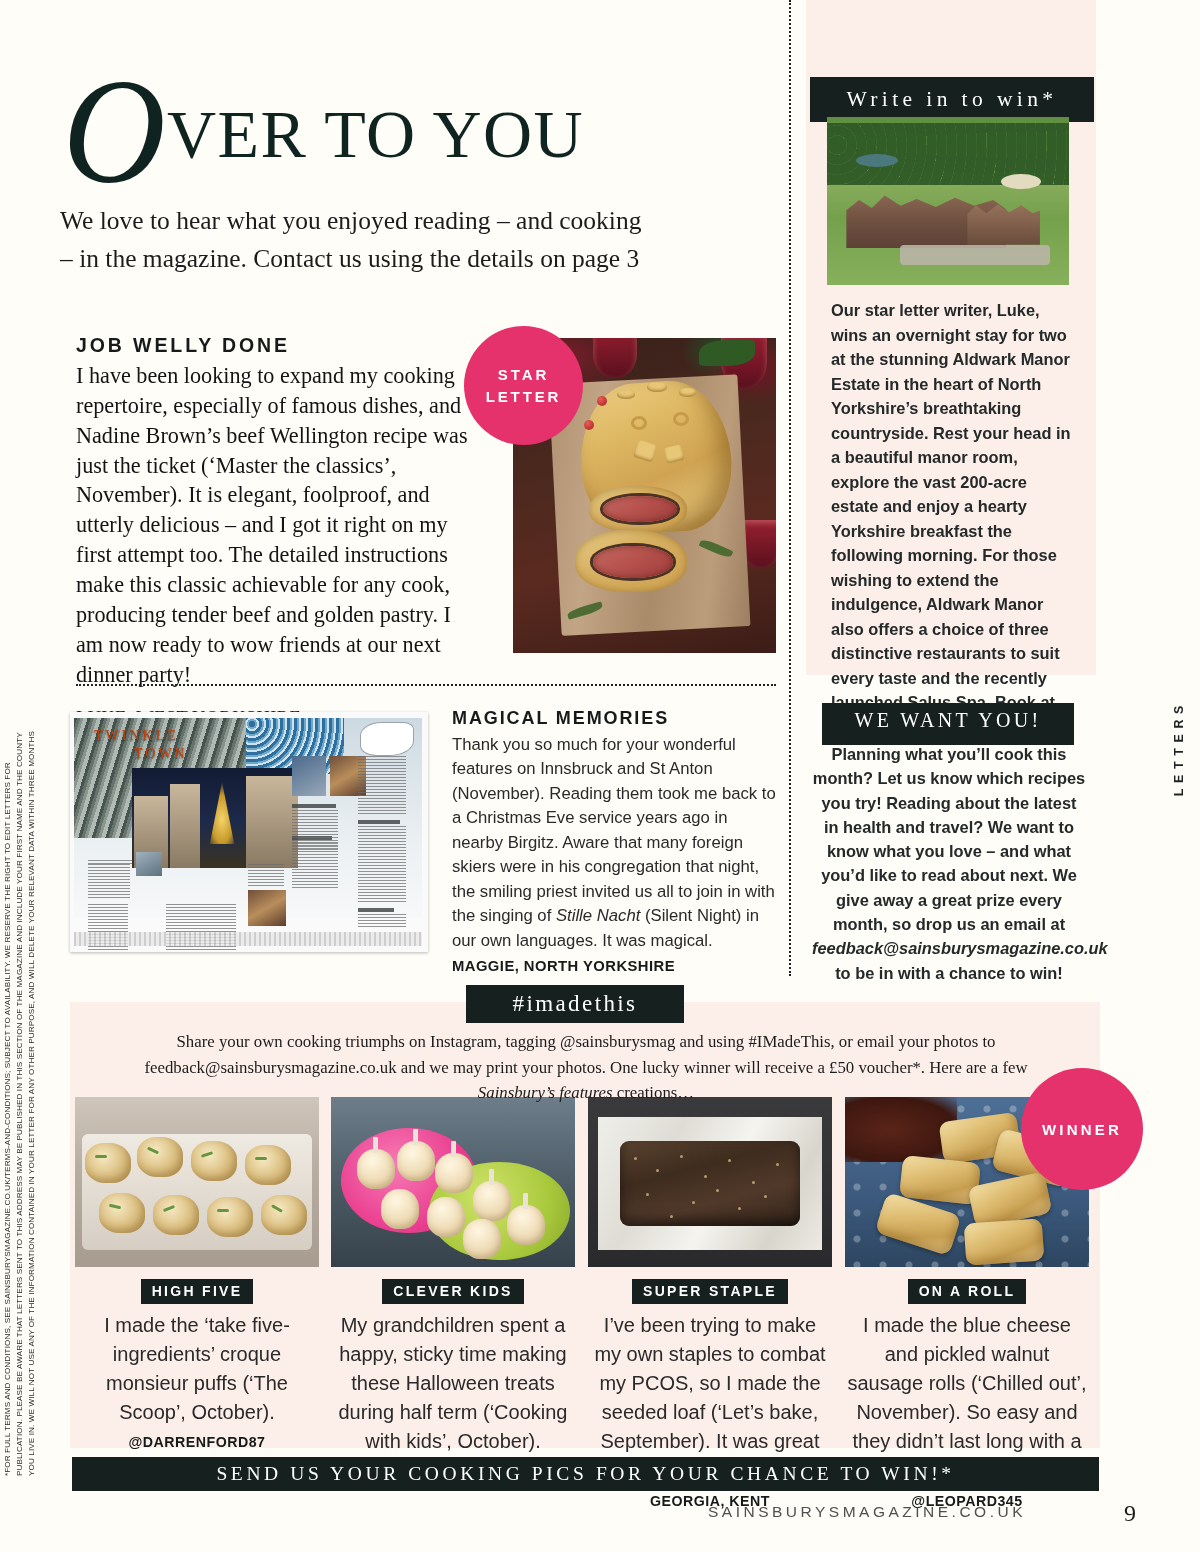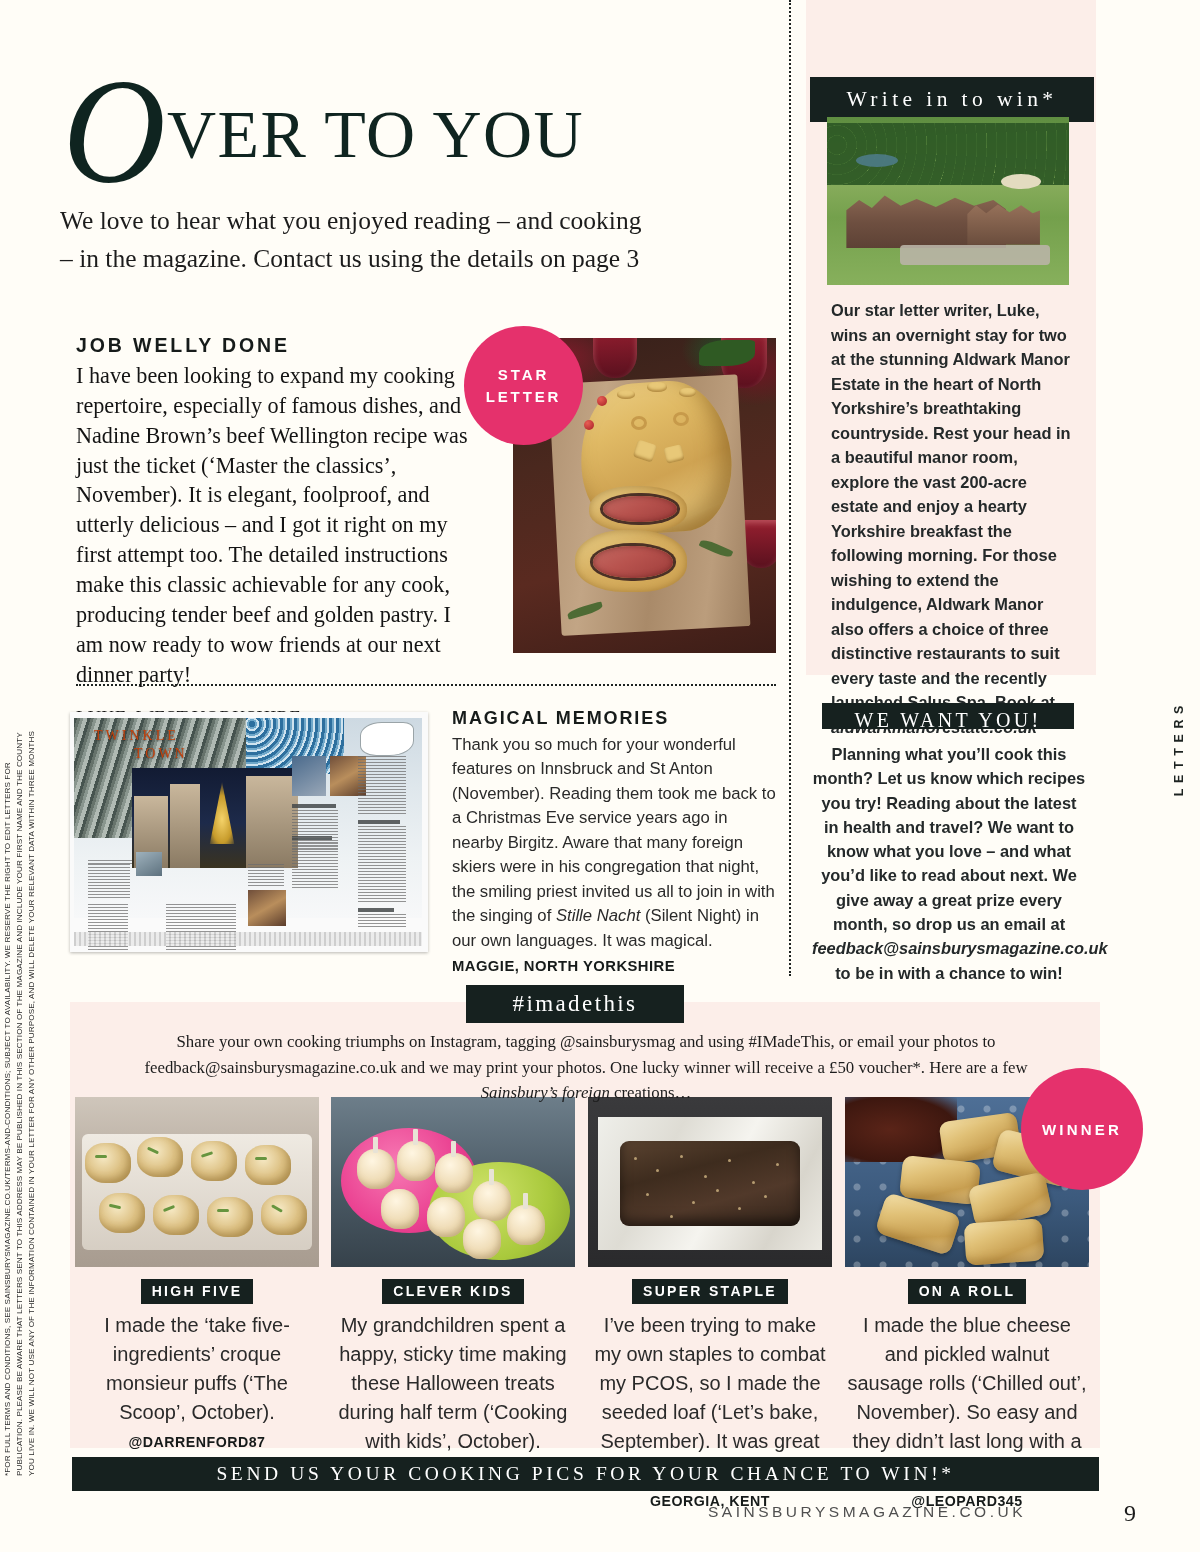--- a/index.html
+++ b/index.html
@@ -383,21 +383,21 @@
     line-height: 1.495;
     font-weight: 700;
     color: #24292a;
   }
   .prize-text em { font-style: italic; }
 
   
   .wwy-bar {
     position: absolute;
     left: 822px; top: 703px;
-    width: 252px; height: 26px;
+    width: 252px; height: 42px;
     line-height: 34px;
     font-size: 20px;
     letter-spacing: 3.3px;
   }
   .wwy-text {
     position: absolute;
     left: 812px; top: 742px;
     width: 274px;
     font-size: 16.4px;
     line-height: 1.48;
@@ -682,21 +682,21 @@
     <div class="pp-drive"></div>
   </div>
 
   <div class="prize-text"><span>Our star letter writer, Luke, wins an overnight stay for two at the stunning Aldwark Manor Estate in the heart of North Yorkshire’s breathtaking countryside. Rest your head in a beautiful manor room, explore the vast 200-acre estate and enjoy a hearty Yorkshire breakfast the following morning. For those wishing to extend the indulgence, Aldwark Manor also offers a choice of three distinctive restaurants to suit every taste and the recently launched Salus Spa. Book at </span><em>aldwarkmanorestate.co.uk</em></div>
 
   <div class="bar-dark wwy-bar">WE WANT YOU!</div>
   <div class="wwy-text"><span>Planning what you’ll cook this month? Let us know which recipes you try! Reading about the latest in health and travel? We want to know what you love – and what you’d like to read about next. We give away a great prize every month, so drop us an email at </span><em>feedback@sainsburysmagazine.co.uk</em><span> to be in with a chance to win!</span></div>
 
   <div class="imt-panel"></div>
   <div class="bar-dark imt-bar">#imadethis</div>
-  <div class="imt-intro"><span>Share your own cooking triumphs on Instagram, tagging @sainsburysmag and using #IMadeThis, or email your photos to feedback@sainsburysmagazine.co.uk and we may print your photos. One lucky winner will receive a £50 voucher*. Here are a few </span><em>Sainsbury’s foreign</em><span> creations…</span></div>
+  <div class="imt-intro"><span>Share your own cooking triumphs on Instagram, tagging @sainsburysmag and using #IMadeThis, or email your photos to feedback@sainsburysmagazine.co.uk and we may print your photos. One lucky winner will receive a £50 voucher*. Here are a few </span><em>Sainsbury’s features</em><span> creations…</span></div>
 
   <div class="winner-badge">
     <span>WINNER</span>
   </div>
 
   <div class="entry e1">
     <div class="entry-photo">
       <div class="p1">
         <div class="tray"></div>
         <div class="puff" style="left:10px;  top:46px;"></div>

